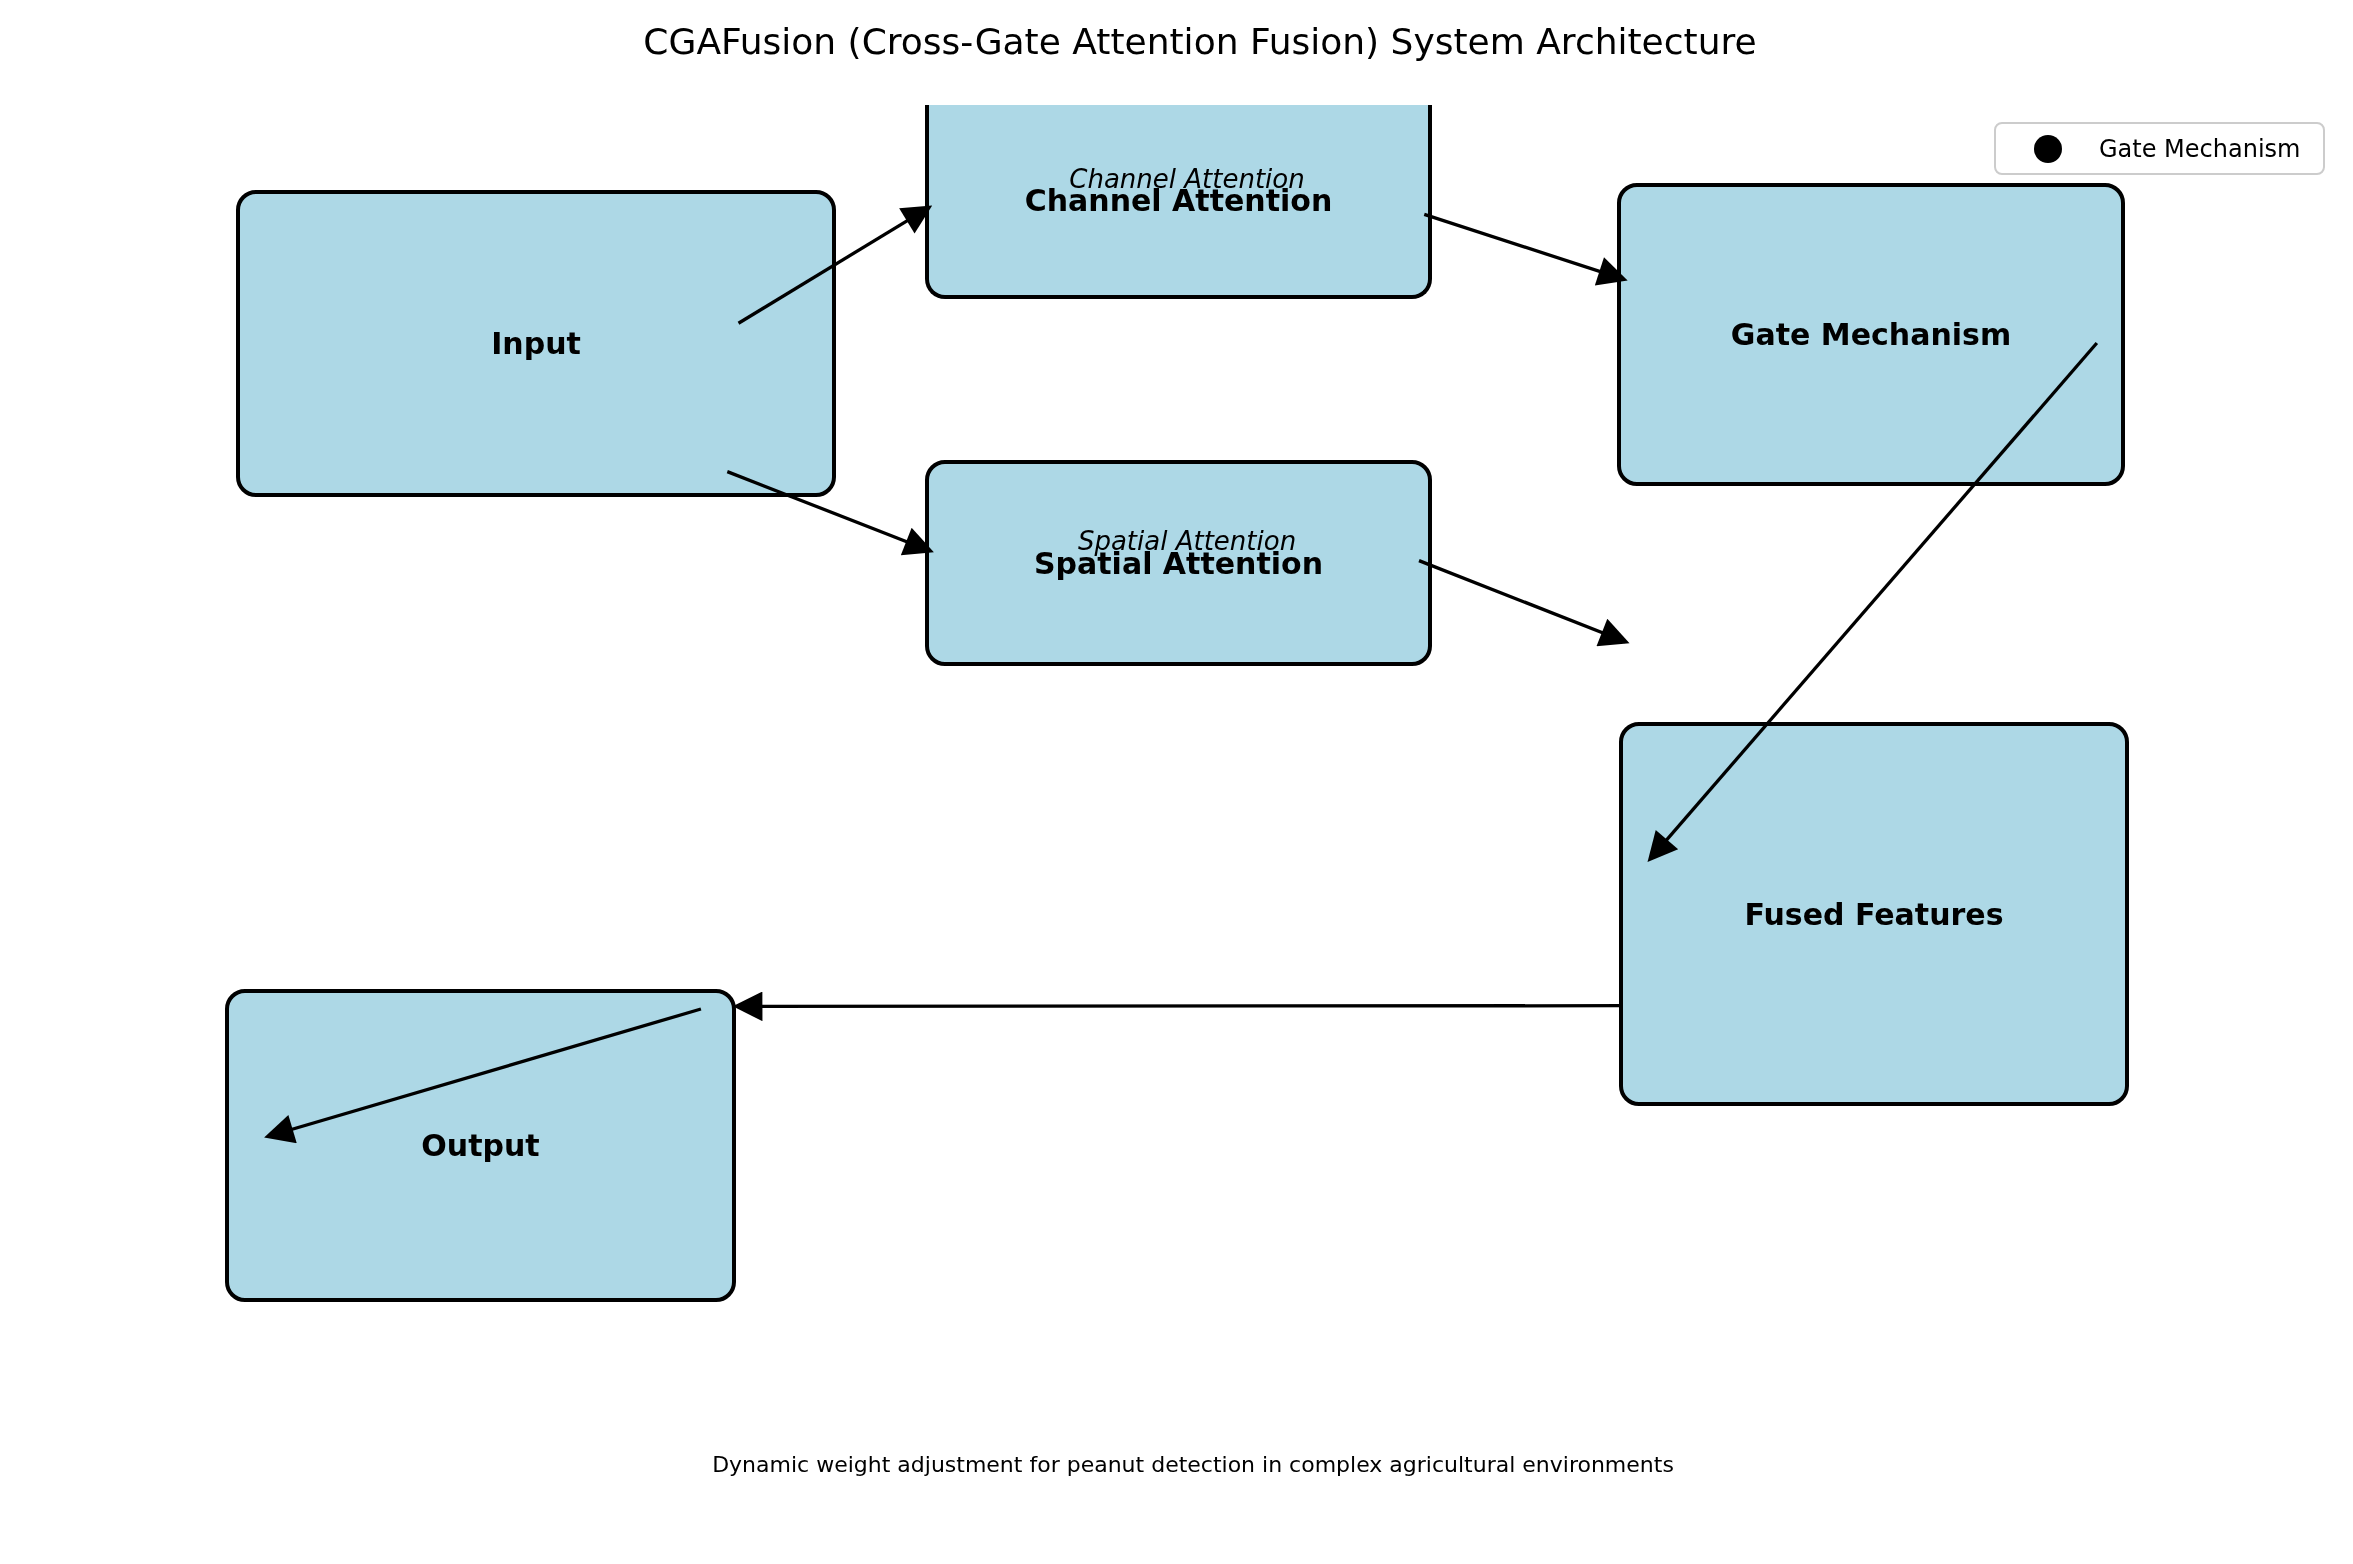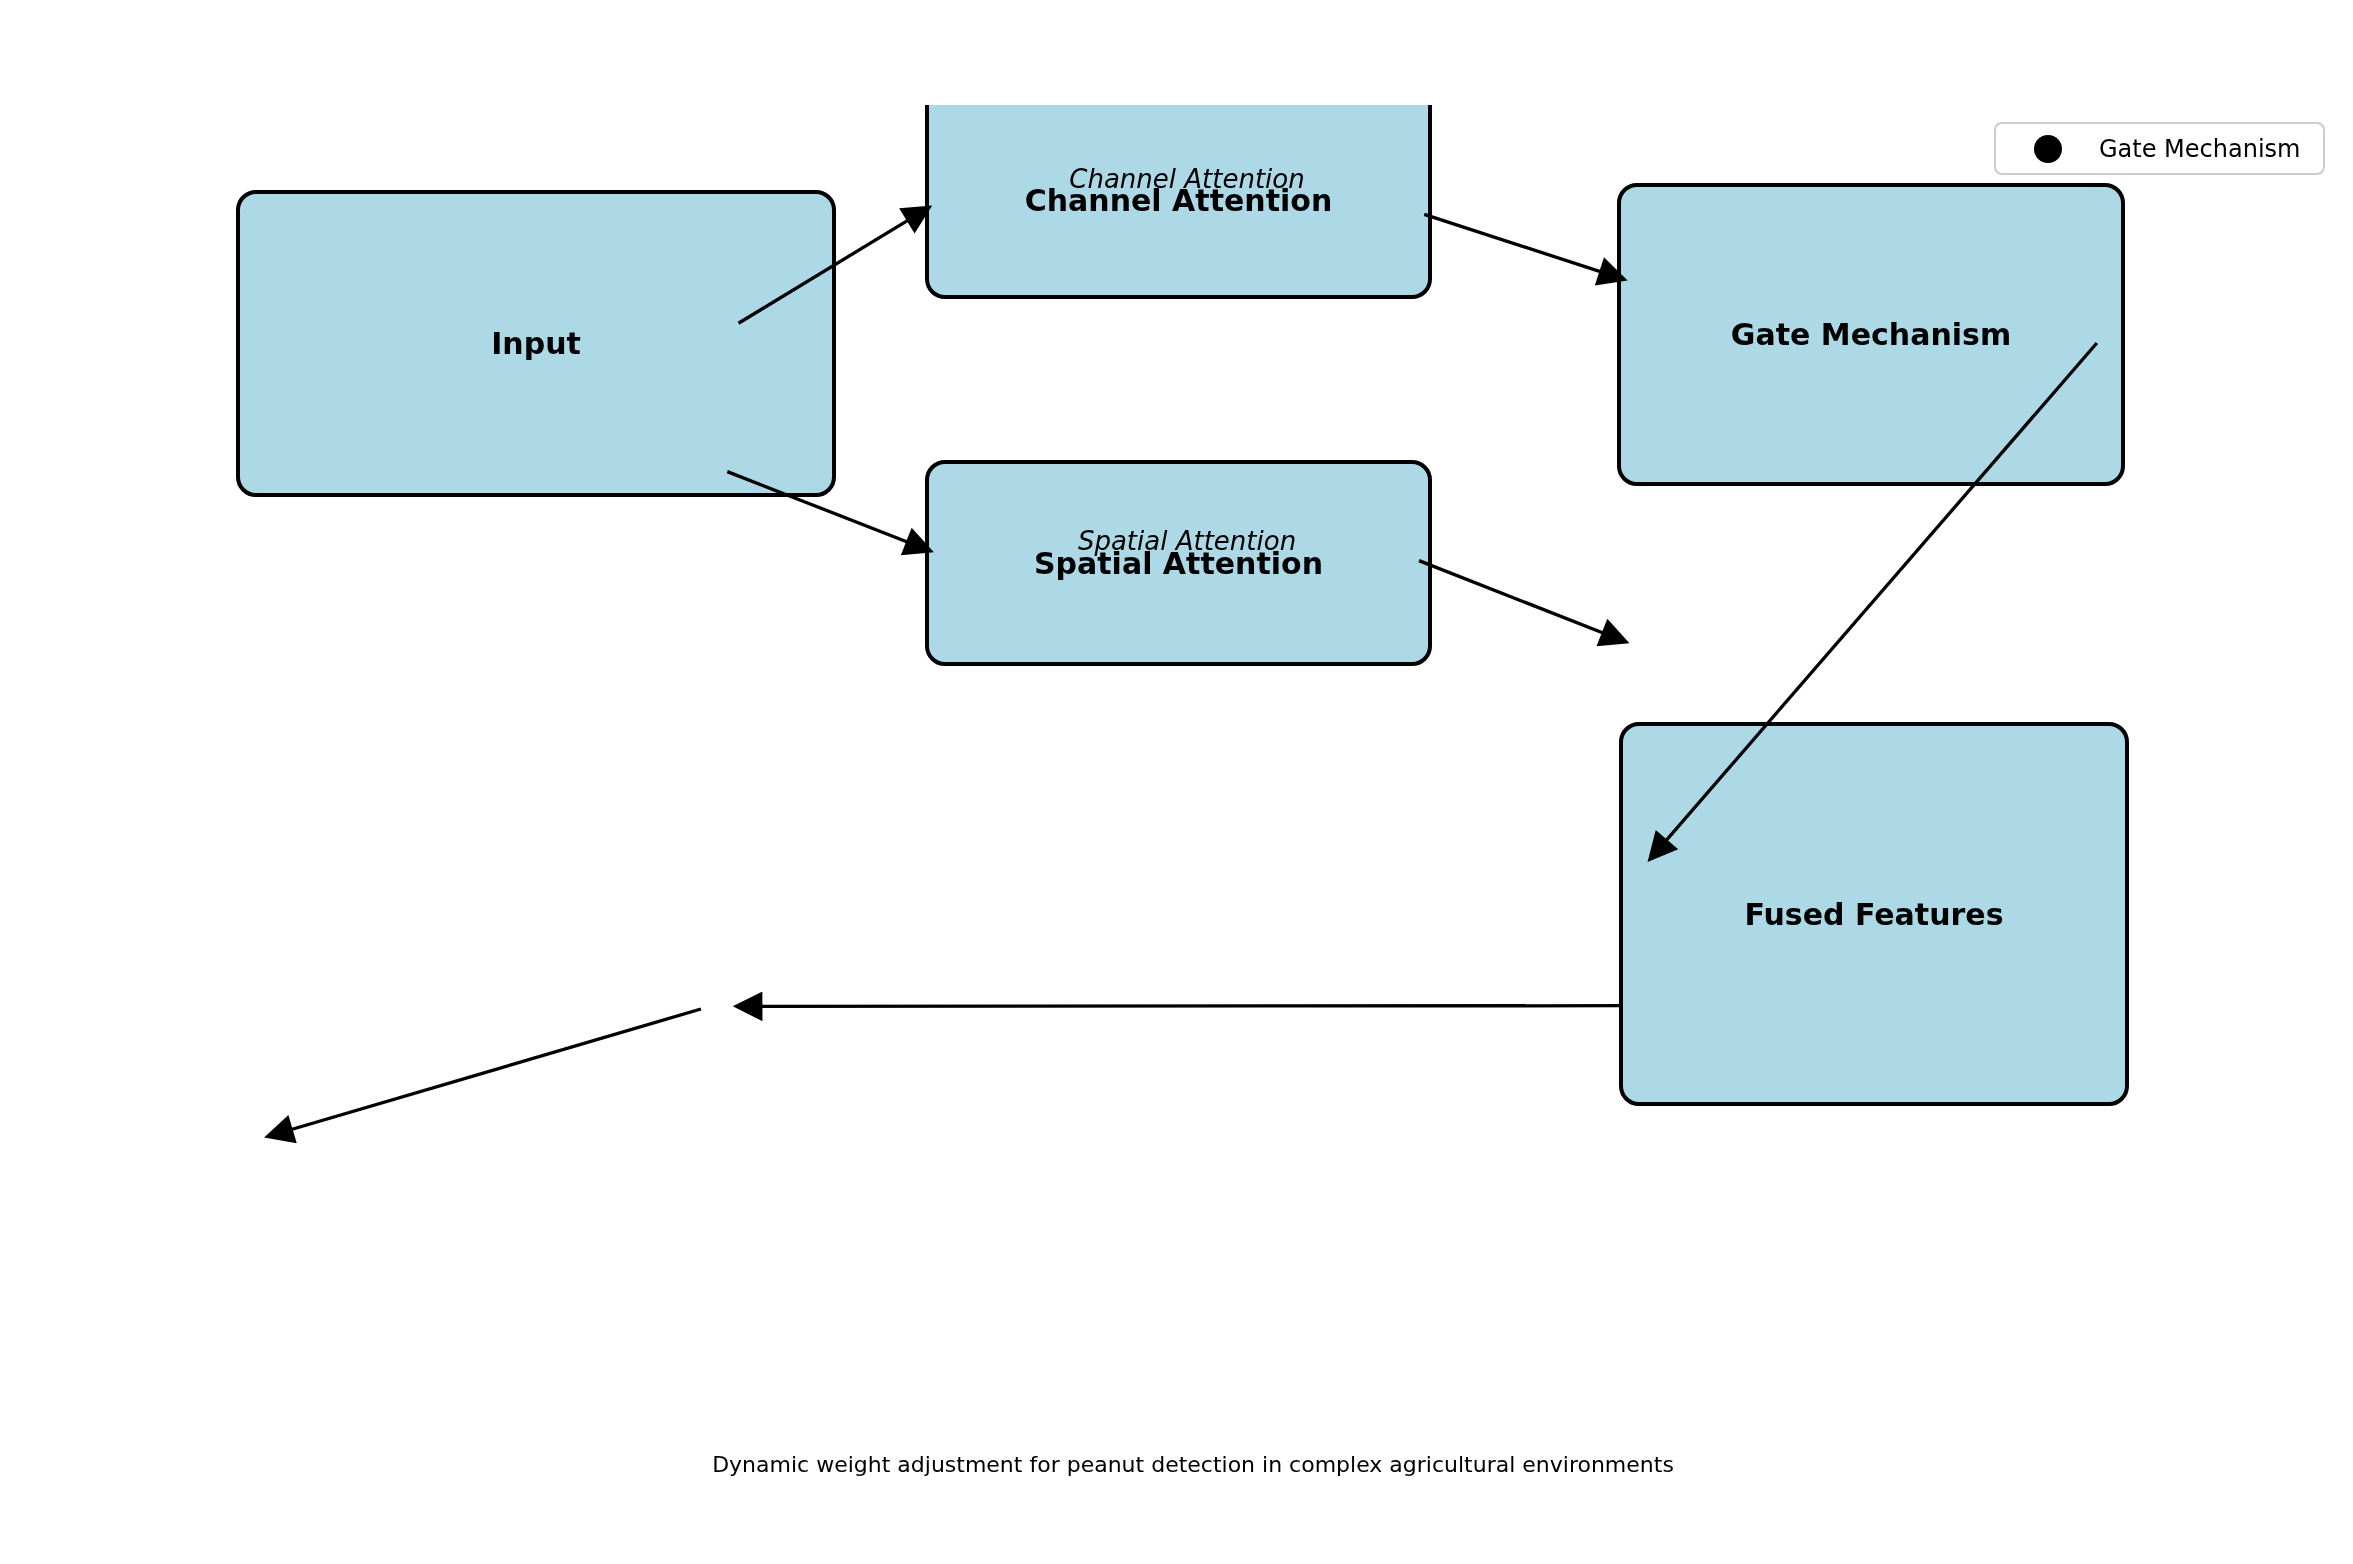--- a/index.html
+++ b/index.html
@@ -85,20 +85,21 @@
     left: 0; top: 0;
     z-index: 2;
   }
   #node-layer { position: absolute; left: 0; top: 0; z-index: 1; width: 100%; height: 100%; }
 </style>
 </head>
 <body>
 
 <div id="stage">
 
+  <div id="fig-title">CGAFusion (Cross-Gate Attention Fusion) System Architecture</div>
 
   <div id="legend">
     <span class="marker"></span>
     <span class="legend-text">Gate Mechanism</span>
   </div>
 
   <div id="node-layer">
       <div class="node" style="left: 236px; top: 190px; width: 600px; height: 307px;">
         <span class="node-label">Input</span>
       </div>
@@ -106,20 +107,23 @@
         <span class="node-label">Channel Attention</span>
       </div>
       <div class="node" style="left: 925px; top: 460px; width: 507px; height: 206px;">
         <span class="node-label">Spatial Attention</span>
       </div>
       <div class="node" style="left: 1617px; top: 183px; width: 508px; height: 303px;">
         <span class="node-label">Gate Mechanism</span>
       </div>
       <div class="node" style="left: 1619px; top: 722px; width: 510px; height: 384px;">
         <span class="node-label">Fused Features</span>
+      </div>
+      <div class="node" style="left: 225px; top: 989px; width: 511px; height: 313px;">
+        <span class="node-label">Output</span>
       </div>
       <div class="edge-label" style="left: 1187px; top: 179px;">Channel Attention</div>
       <div class="edge-label" style="left: 1187px; top: 541px;">Spatial Attention</div>
     </div>
 
   <svg id="arrow-layer" width="2354" height="1565" viewBox="0 0 3570 2373">
     <defs>
       <marker id="ah" viewBox="0 0 10 10" refX="8.5" refY="5" markerWidth="11" markerHeight="9" orient="auto-start-reverse">
         <path d="M 0 0 L 10 5 L 0 10 z" fill="#000000"></path>
       </marker>

